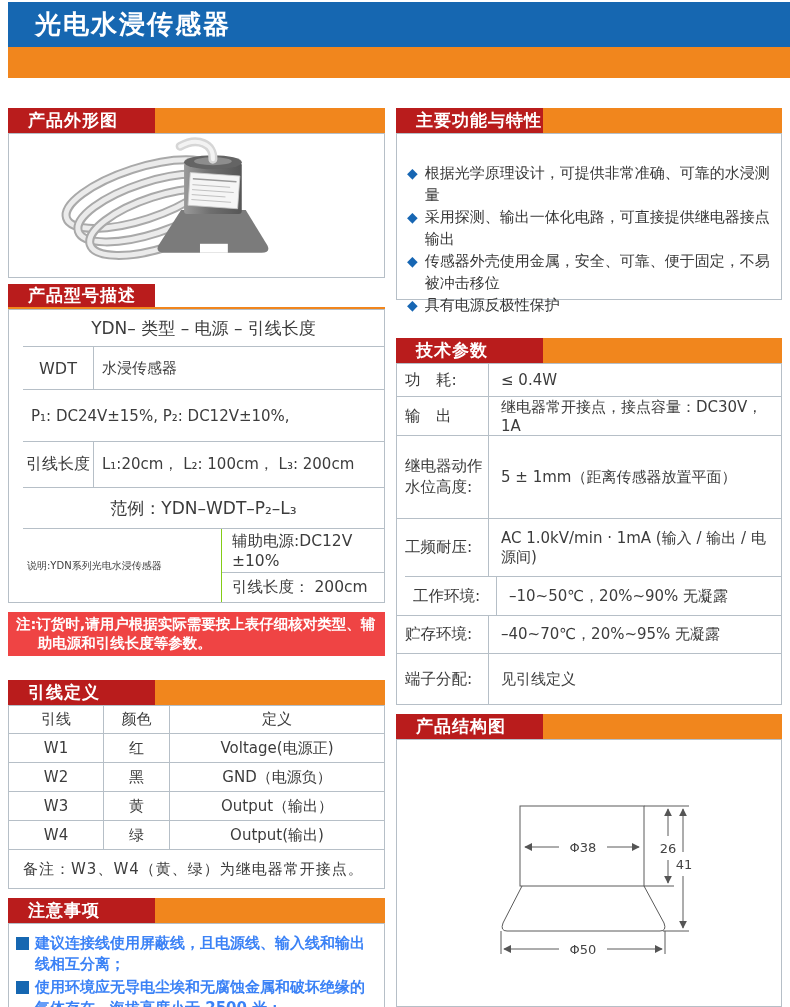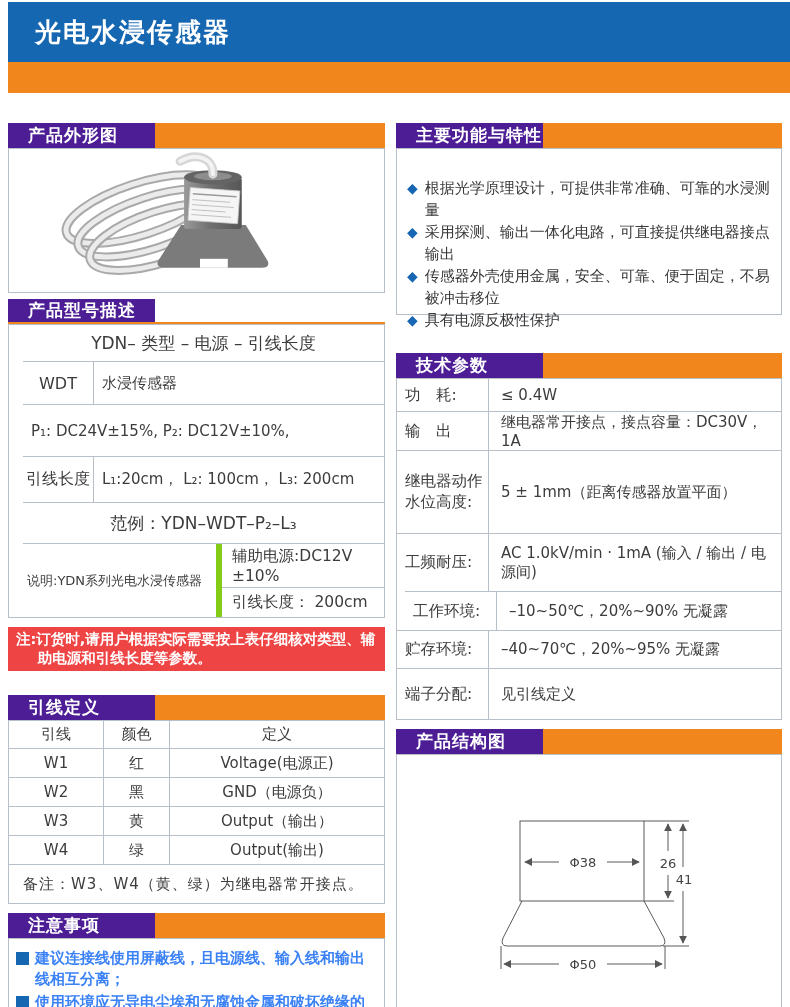--- a/index.html
+++ b/index.html
@@ -1,31 +1,31 @@
 <!DOCTYPE html>
 <html><head>
 <meta charset="utf-8">
 <style>
   html,body{margin:0;padding:0;background:#fff;}
   .page{position:relative;width:790px;height:1007px;background:#fff;overflow:hidden;
         color:#3c3c3c;font-family:"DejaVu Sans","Liberation Sans",sans-serif;}
 
   
   .banner{margin:2px 0 0 8px;}
-  .banner-blue{height:60px;background:#1667b1;display:flex;align-items:center;padding-left:27px;}
+  .banner-blue{height:45px;background:#1667b1;display:flex;align-items:center;padding-left:27px;}
   .banner-title{color:#fff;font-weight:bold;font-size:26px;letter-spacing:2px;}
   .banner-orange{height:31px;background:#f1861d;}
 
   .cols{display:flex;margin:30px 8px 0 8px;}
   .col-l{width:377px;margin-right:11px;flex:none;}
   .col-r{width:386px;flex:none;}
 
   
   .sh{display:flex;height:25px;}
-  .sh-b{width:147px;background:#4c1d95;color:#fff;font-weight:bold;font-size:17px;
+  .sh-b{width:147px;background:#b91c1c;color:#fff;font-weight:bold;font-size:17px;
         display:flex;align-items:center;padding-left:20px;box-sizing:border-box;letter-spacing:1px;flex:none;}
   .sh-o{flex:1;background:#f1861d;}
 
   .box{border:1px solid #b6bfc7;box-sizing:border-box;background:#fff;}
 
   
   .photo-box{height:145px;display:flex;align-items:center;justify-content:center;}
 
   
   .mtable{margin-top:0;font-size:15px;padding-left:14px;}
@@ -33,21 +33,21 @@
   .mtable .mrow:nth-child(1){border-top:none;height:36px;}
   .mtable .mrow:nth-child(2){height:42px;}
   .mtable .mrow:nth-child(3){height:51px;}
   .mtable .mrow:nth-child(4){height:45px;}
   .mtable .mrow:nth-child(5){height:40px;}
   .mtable .mrow:nth-child(6){height:73px;}
   .mcell{display:flex;align-items:center;box-sizing:border-box;padding:2px 8px;}
   .mlab{width:71px;justify-content:center;border-right:1px solid #b6bfc7;font-size:16px;padding:2px;flex:none;text-align:center;}
   .mval{flex:1;}
   .mfull{flex:1;justify-content:center;font-size:17px;}
-  .desc-l{width:199px;border-right:6px solid #84cc16;padding:2px 4px;font-size:13px;flex:none;}
+  .desc-l{width:199px;border-right:1px solid #84cc16;padding:2px 4px;font-size:10px;flex:none;}
   .desc-r{flex:1;display:flex;flex-direction:column;}
   .desc-r .mcell{flex:1;padding-left:10px;font-size:15.5px;}
   .desc-r .mcell:first-child{border-bottom:1px solid #b6bfc7;}
 
   .note{margin-top:9px;background:#ef4444;color:#fff;font-weight:bold;font-size:14.5px;line-height:19px;
         padding:3px 6px 3px calc(8px + 1.5em);text-indent:-1.5em;box-sizing:border-box;min-height:38px;}
 
   
   .wtable{font-size:15px;}
   .wrow{display:flex;border-top:1px solid #b6bfc7;height:28px;}

